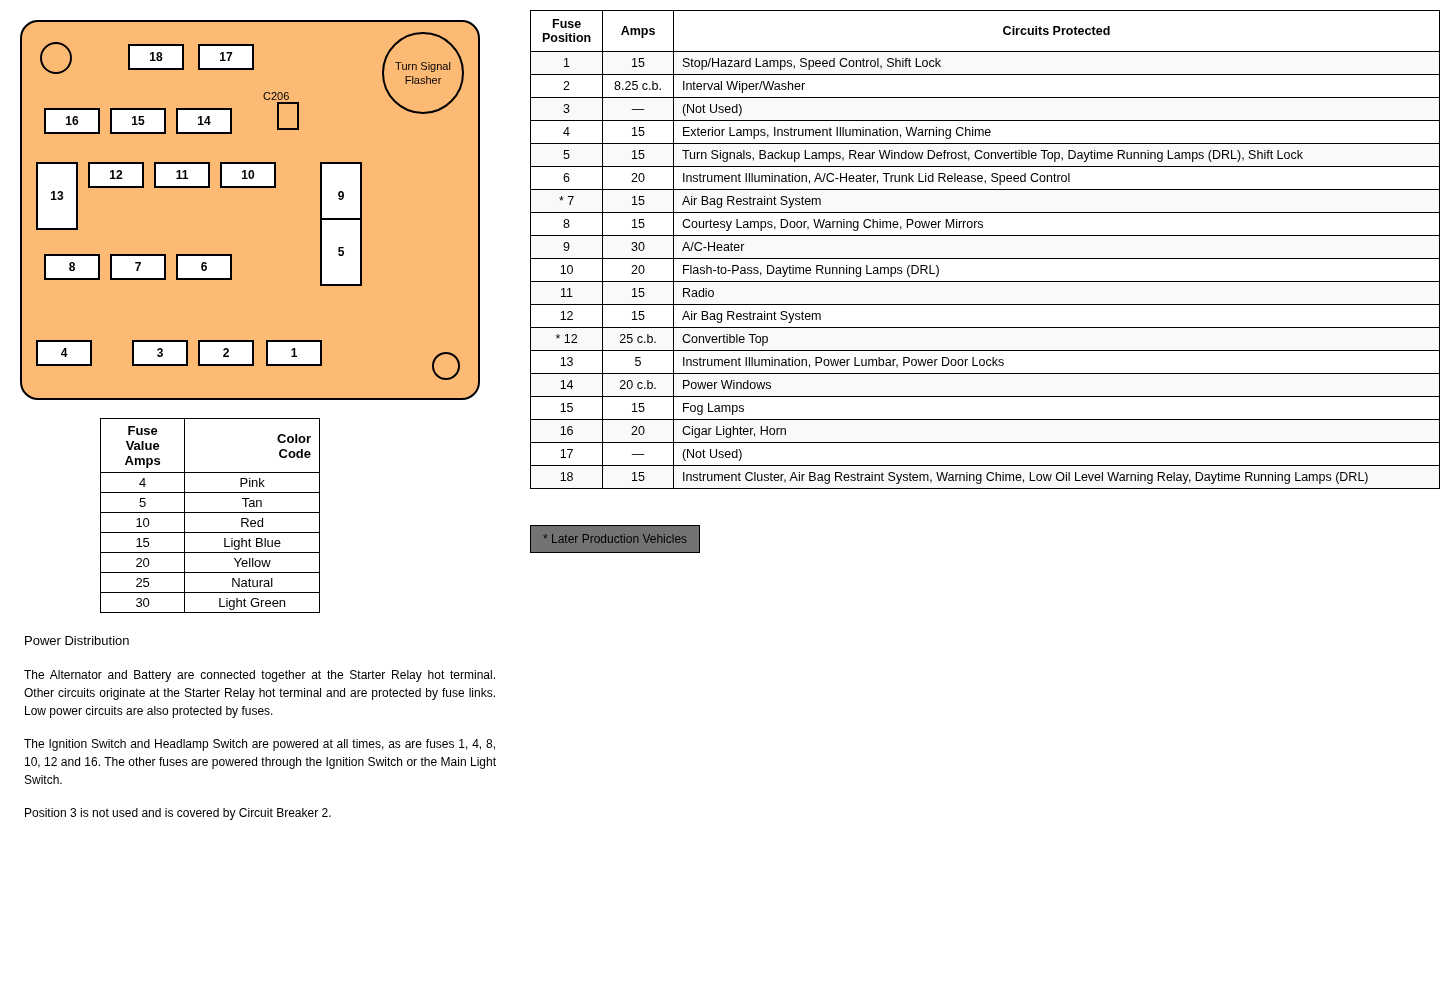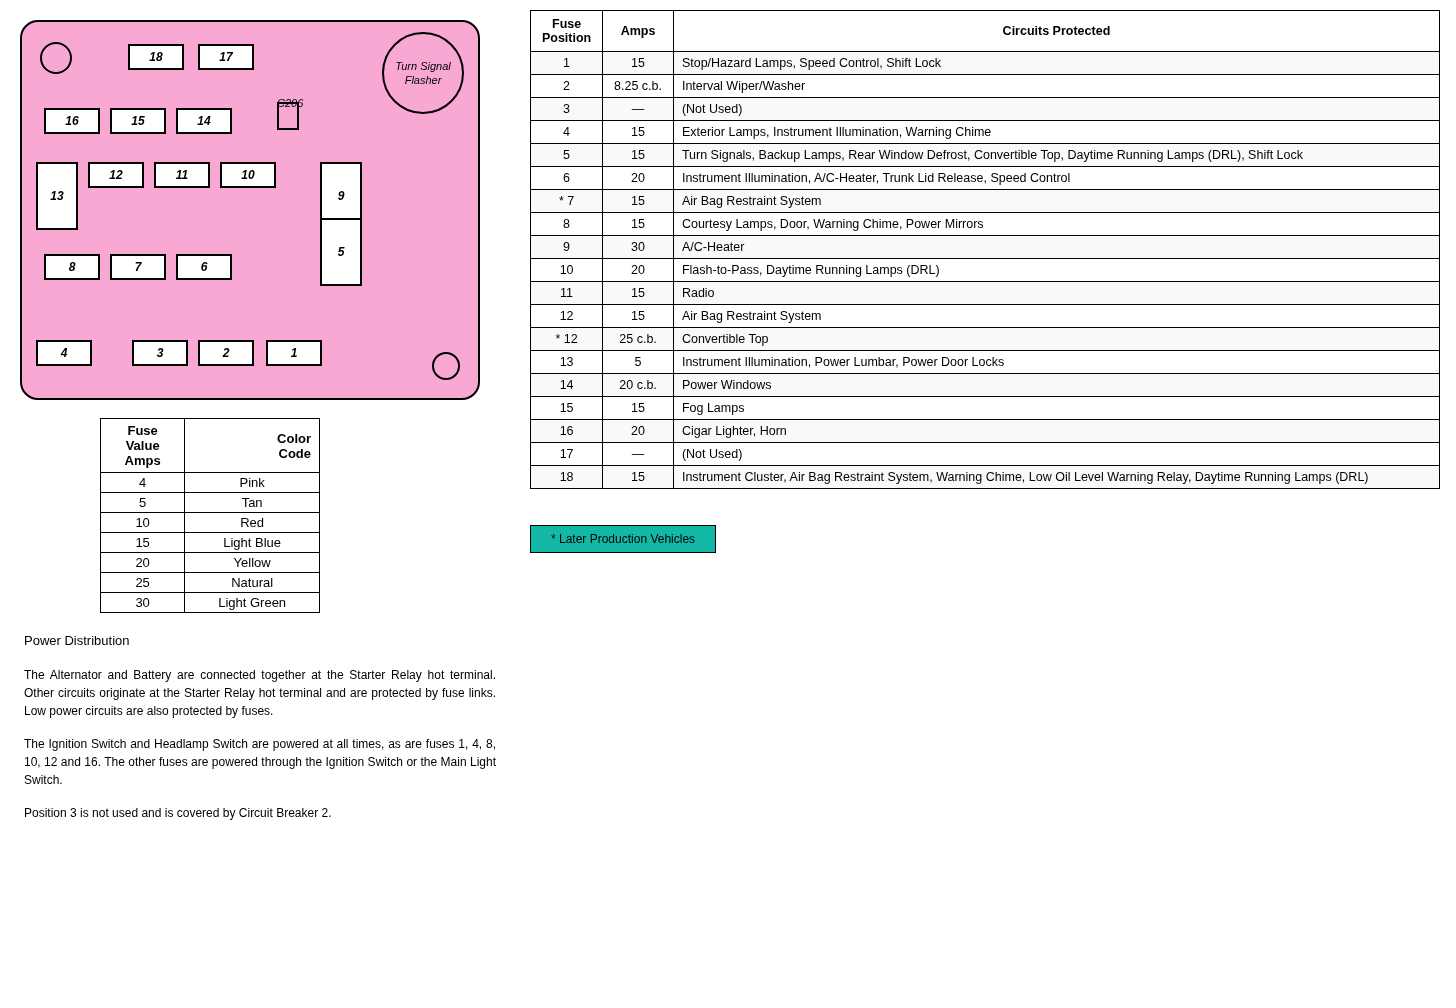--- a/index.html
+++ b/index.html
@@ -24,22 +24,21 @@
     }
 
     
     .fuse-box-diagram {
       border: 2px solid #000;
       border-radius: 18px;
       padding: 16px;
       position: relative;
       width: 460px;
       height: 380px;
-      background: #f9a8d4;
-      font-style: italic;
+      background: #fdba74;
     }
 
     
     .turn-signal {
       position: absolute;
       right: 14px;
       top: 14px;
       width: 80px;
       height: 80px;
       border: 2px solid #000;
@@ -158,42 +157,42 @@
     .fuse-table tr:nth-child(odd) td {
       background: #f9f9f9;
     }
     .fuse-table tr:nth-child(even) td {
       background: #fff;
     }
 
     .later-note {
       margin-top: 16px;
       border: 1.5px solid #000;
-      padding: 6px 20px;
+      padding: 6px 12px;
       display: inline-block;
       font-size: 12px;
-      background: #14b8a6;
+      background: #737373;
     }
 
     
   </style>
 </head>
 <body>
 
 <div class="left-panel">
 
   <div class="fuse-box-diagram">
 
     <div class="large-circle-left"></div>
 
     <div class="turn-signal" style="position:absolute; right:14px; top:10px; width:82px; height:82px;">Turn
 Signal
 Flasher</div>
 
-    <div style="position:absolute; left:255px; top:68px; font-size:11px;margin-top:7px;">
+    <div style="position:absolute; left:241px; top:68px; font-size:11px;">
       C206
     </div>
 
     <div style="position:absolute; left:255px; top:80px; width:22px; height:28px; border:2px solid #000;"></div>
 
     <div class="fuse-slot" style="left:106px; top:22px; width:56px; height:26px;">18</div>
 
     <div class="fuse-slot" style="left:176px; top:22px; width:56px; height:26px;">17</div>
 
     <div class="fuse-slot" style="left:22px; top:86px; width:56px; height:26px;">16</div>

